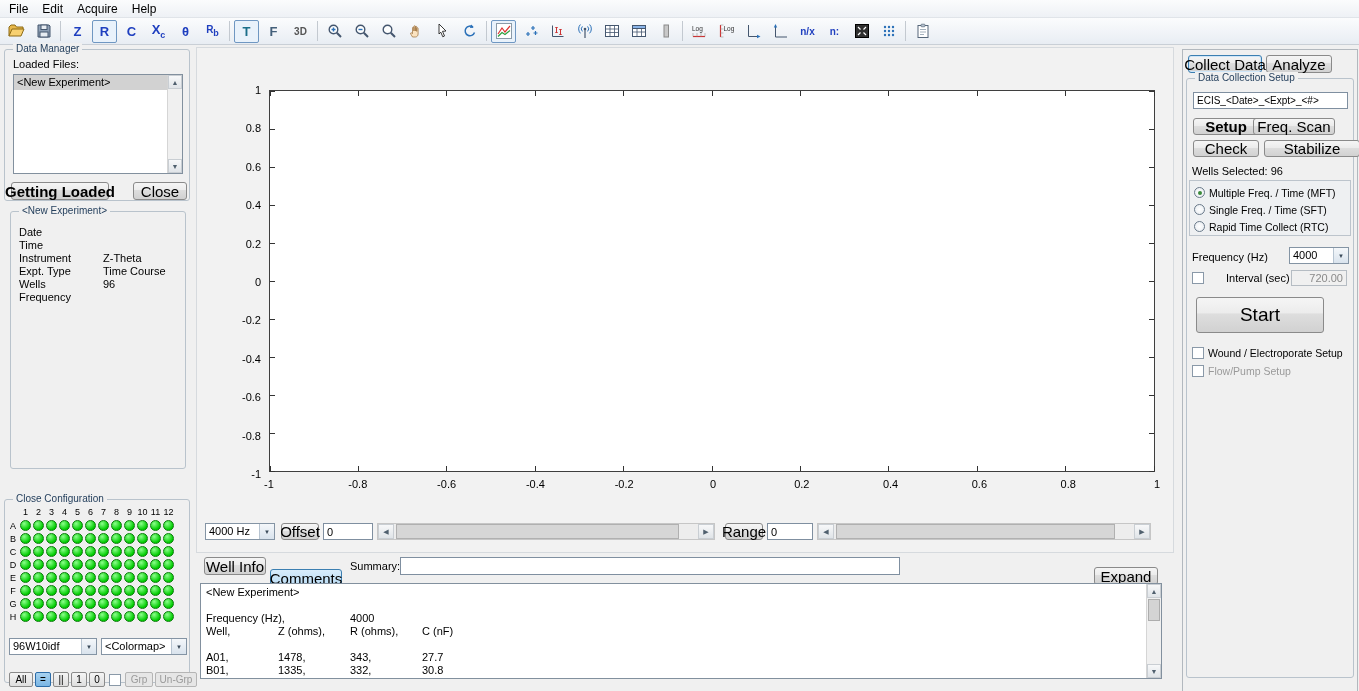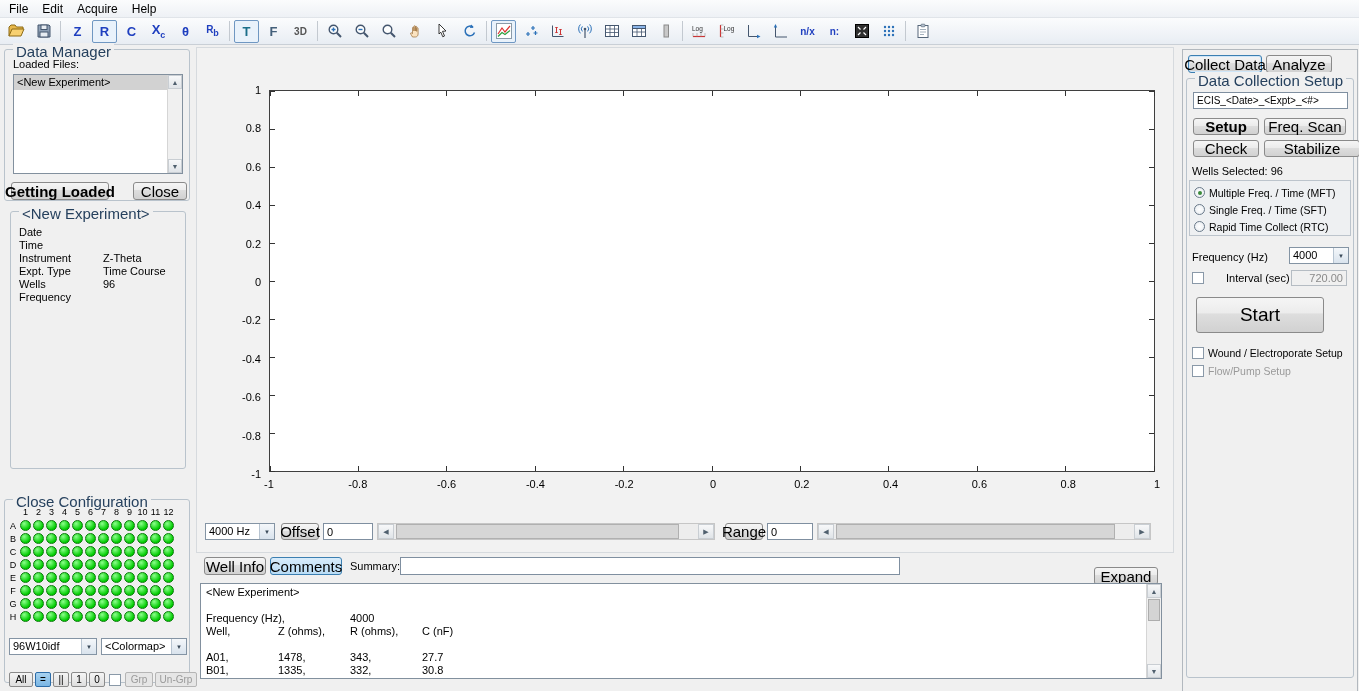--- a/index.html
+++ b/index.html
@@ -15,24 +15,24 @@
 .tb-btn.sel{border-color:#6f97c2;background:#e9f2fb;}
 .tb-letter{font-weight:bold;font-size:13px;}
 .tb-letter sub{font-size:9px;}
 .tb-letter.small{font-size:10px;font-weight:bold;}
 .tb-sep{width:1px;height:20px;background:#c3c9d0;margin:0 3px;}
 
 .main{position:relative;height:646px;}
 
 
 .groupbox{position:absolute;border:1px solid #b9c3cc;border-radius:3px;}
-.legend{position:absolute;top:-7px;left:8px;background:#f0f0f0;padding:0 3px;font-size:15px;color:#26415e;white-space:nowrap;}
+.legend{position:absolute;top:-7px;left:8px;background:#f0f0f0;padding:0 3px;font-size:10px;color:#26415e;white-space:nowrap;}
 .btn{position:absolute;display:flex;align-items:center;justify-content:center;background:linear-gradient(#f5f5f5,#ececec 45%,#dedede 46%,#d1d1d1);border:1px solid #8a8a8a;border-radius:3px;font-size:15px;white-space:nowrap;}
 .btn.bold{font-weight:bold;}
-.btn.toggled{background:linear-gradient(#d8ecfb,#b9dcf5);border-color:#3c7fb1;}
+.btn.toggled{background:linear-gradient(#d8ecfb,#b9dcf5);border-color:#3c7fb1;margin-top:12px;}
 .btn.active-tab{border:1px solid #3c7fb1;box-shadow:inset 0 0 0 1px #cfe6f8;}
 .textinput{position:absolute;background:#fff;border:1px solid #7f8fa0;font-family:"Liberation Sans",sans-serif;font-size:11px;padding:1px 3px;}
 .combo{position:absolute;display:flex;background:#fff;border:1px solid #8494a4;height:17px;}
 .combo-value{flex:1;padding:1px 3px;overflow:hidden;white-space:nowrap;}
 .combo-arrow{width:15px;display:flex;align-items:center;justify-content:center;font-size:6px;color:#3a4a5a;background:linear-gradient(#f4f7fa,#d9e3ed);border-left:1px solid #b7c4d1;}
 .checkbox{width:12px;height:12px;border:1px solid #8a99a8;background:#fff;display:inline-block;flex:none;}
 .radio{width:11px;height:11px;border-radius:50%;border:1px solid #6a7a8a;background:radial-gradient(#fff,#e6ebf0);position:relative;flex:none;}
 .radio.on::after{content:'';position:absolute;left:2.5px;top:2.5px;width:4px;height:4px;border-radius:50%;background:#3a8a3a;}
 
 
@@ -104,21 +104,21 @@
 .textarea{position:absolute;left:4px;top:536px;width:962px;height:96px;background:#fff;border:1px solid #82909e;display:flex;}
 .ta-lines{flex:1;padding:2px 5px;white-space:pre;tab-size:72px;-moz-tab-size:72px;overflow:hidden;font-size:11px;line-height:13px;}
 
 
 .right{position:absolute;left:1182px;top:4px;width:176px;height:658px;border:1px solid #b2b8be;background:#f0f0f0;}
 #btn-collect{left:5px;top:5px;width:74px;height:18px;}
 #btn-analyze{left:83px;top:5px;width:66px;height:18px;}
 #dc-group{left:3px;top:28px;width:168px;height:600px;}
 #inp-filename{left:6px;top:13px;width:155px;height:17px;font-size:10px;}
 #btn-setup{left:6px;top:39px;width:66px;height:17px;}
-#btn-freqscan{left:77px;top:39px;width:82px;height:17px;}
+#btn-freqscan{left:66px;top:39px;width:82px;height:17px;}
 #btn-check{left:6px;top:61px;width:66px;height:17px;}
 #btn-stabilize{left:77px;top:61px;width:96px;height:17px;}
 .wells-selected{position:absolute;left:5px;top:86px;}
 .mode-box{position:absolute;left:2px;top:101px;width:162px;height:56px;border:1px solid #bcc4cc;background:#eef0f2;padding:3px 0 0 4px;}
 .mode-row{display:flex;align-items:center;height:17px;}
 .mode-label{margin-left:4px;font-size:10.5px;white-space:nowrap;}
 .freq-label{position:absolute;left:5px;top:172px;}
 #combo-freq{left:102px;top:168px;width:60px;}
 .interval-row{position:absolute;left:5px;top:193px;display:flex;align-items:center;}
 .interval-label{margin-left:22px;}

